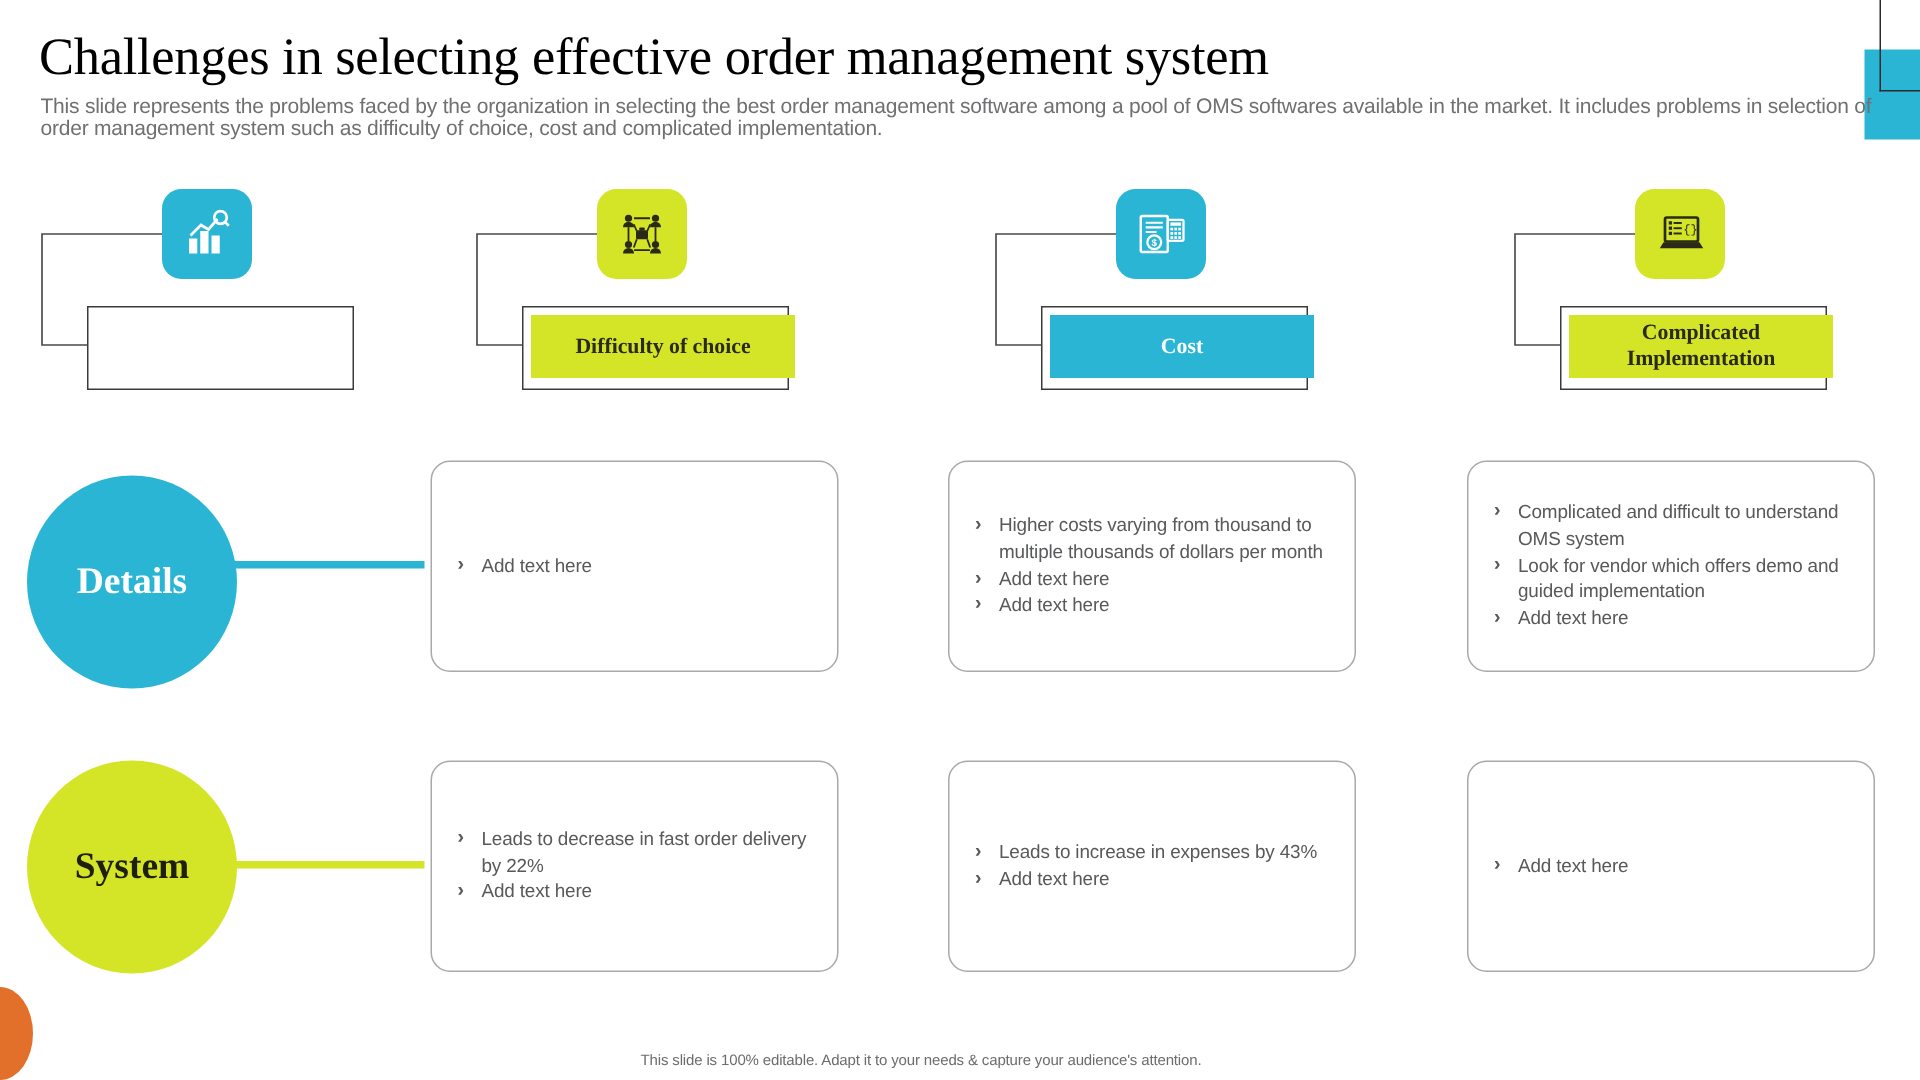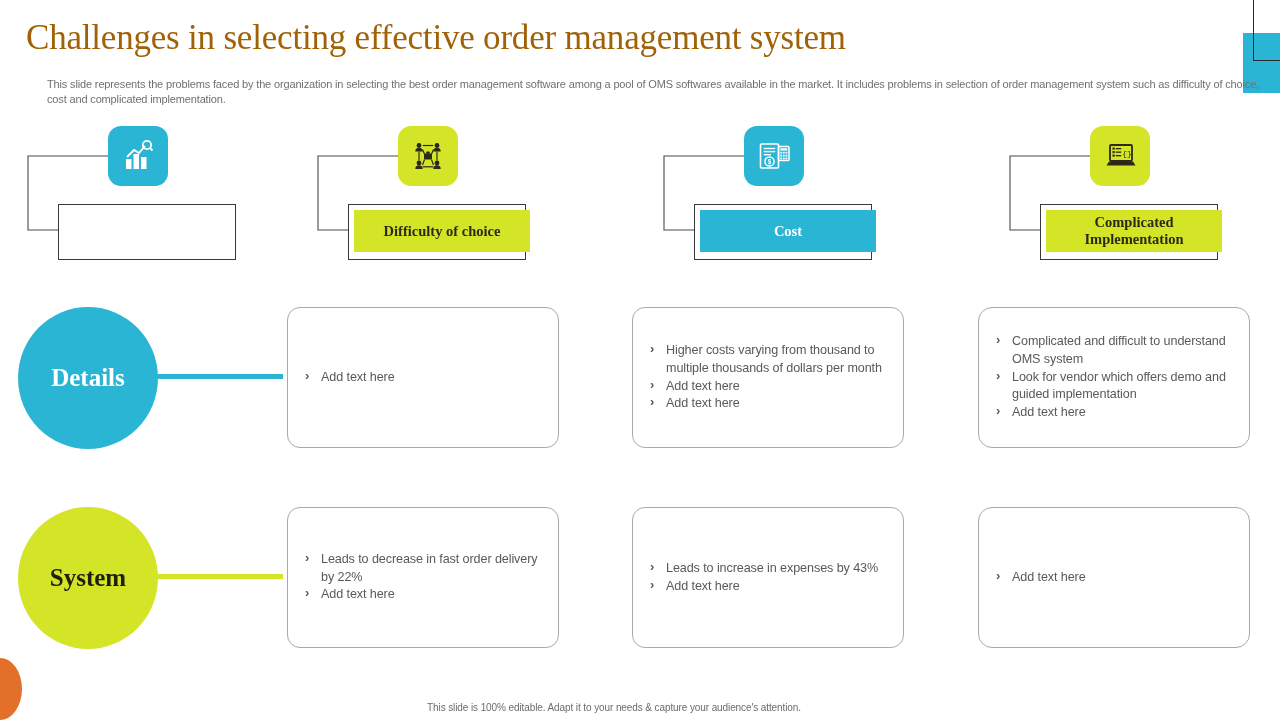--- a/index.html
+++ b/index.html
@@ -10,26 +10,26 @@
   .slide{position:absolute;inset:0;background:#fff;}
 
   
   .deco-cyan{position:absolute;left:1243px;top:33px;width:37px;height:60px;background:#2bb5d4;}
   .deco-frame{position:absolute;left:1253px;top:0px;width:34px;height:60px;border:1.5px solid #2a2a2a;border-top:none;background:transparent;}
   .deco-orange{position:absolute;left:-22px;top:658px;width:44px;height:62px;background:#e2702a;border-radius:50%;}
 
   
   .title{
     position:absolute;left:26px;top:16px;width:1010px;
-    font-family:"Liberation Serif", serif;font-size:35px;font-weight:400;color:#a16207;
+    font-family:"Liberation Serif", serif;font-size:35px;font-weight:400;color:#000000;
     letter-spacing:-0.2px;line-height:44px;white-space:nowrap;
   }
   .subtitle{
-    position:absolute;left:27px;top:77px;width:1222px;height:30px;overflow:hidden;
-    font-size:11px;line-height:14.5px;color:#6f7072;letter-spacing:-0.15px;margin-left:20px;
+    position:absolute;left:27px;top:63px;width:1222px;height:30px;overflow:hidden;
+    font-size:14px;line-height:14.5px;color:#6f7072;letter-spacing:-0.15px;
   }
 
   
   .col{position:absolute;top:126px;width:300px;height:140px;}
   .icon-box{
     position:absolute;top:0;left:110px;width:60px;height:60px;border-radius:13px;
     display:flex;align-items:center;justify-content:center;
   }
   .icon-box.cyan{background:#2bb5d4;}
   .icon-box.lime{background:#d4e528;}
@@ -49,21 +49,21 @@
   .hdr-fill.lime{background:#d4e528;color:#2a2a16;}
 
   .elbow{position:absolute;left:0;top:0;width:300px;height:140px;pointer-events:none;}
 
   
   .circle{
     position:absolute;border-radius:50%;
     display:flex;align-items:center;justify-content:center;
     font-family:"Liberation Serif", serif;font-weight:700;font-size:25px;
   }
-  .circle.details{left:18px;top:307px;width:140px;height:142px;background:#2bb5d4;color:#fff;}
+  .circle.details{left:18px;top:317px;width:140px;height:142px;background:#2bb5d4;color:#fff;}
   .circle.impact{left:18px;top:507px;width:140px;height:142px;background:#d4e528;color:#1f1f0e;}
 
   .conn{position:absolute;height:5px;}
   .conn.details{left:155px;top:374px;width:128px;background:#2bb5d4;}
   .conn.impact{left:155px;top:574px;width:128px;background:#d4e528;}
 
   
   .card{
     position:absolute;width:272px;height:141px;border:1.1px solid #a9a9a9;border-radius:13px;
     background:#fff;box-sizing:border-box;display:flex;align-items:center;
@@ -71,21 +71,21 @@
   .card ul{list-style:none;margin:0;padding:0 14px 0 12px;width:100%;box-sizing:border-box;}
   .card li{
     position:relative;padding-left:21px;color:#58595b;font-size:12.6px;line-height:17.8px;
     letter-spacing:-0.1px;
   }
   .card li::before{
     content:"\203A";position:absolute;left:5px;top:-2px;color:#58595b;font-size:13px;font-weight:700;
   }
   .row1{top:307px;}
   .row2{top:507px;}
-  .c1{left:287px;} .c2{left:632px;} .c3{left:978px;border-radius:14px;}
+  .c1{left:287px;} .c2{left:632px;} .c3{left:978px;}
 
   
   .footer{
     position:absolute;left:0;top:702px;width:1228px;text-align:center;
     font-size:10px;color:#6b6c6e;letter-spacing:-0.1px;
   }
   .pageno{position:absolute;left:1246px;top:699px;font-size:11px;color:#8a8b8d;margin-top:32px;}
 </style>
 </head>
 <body>

